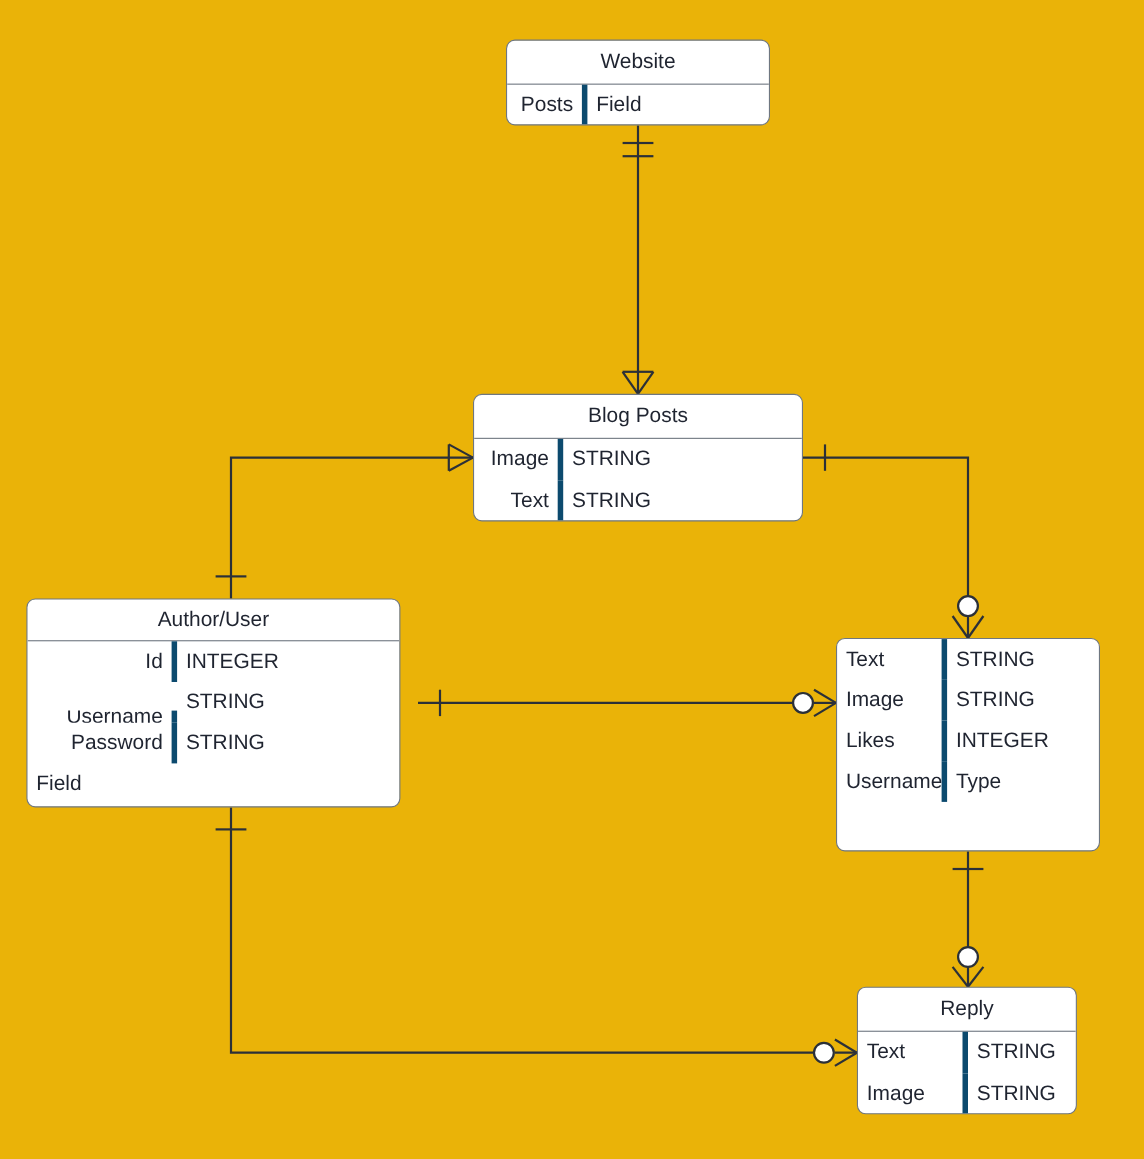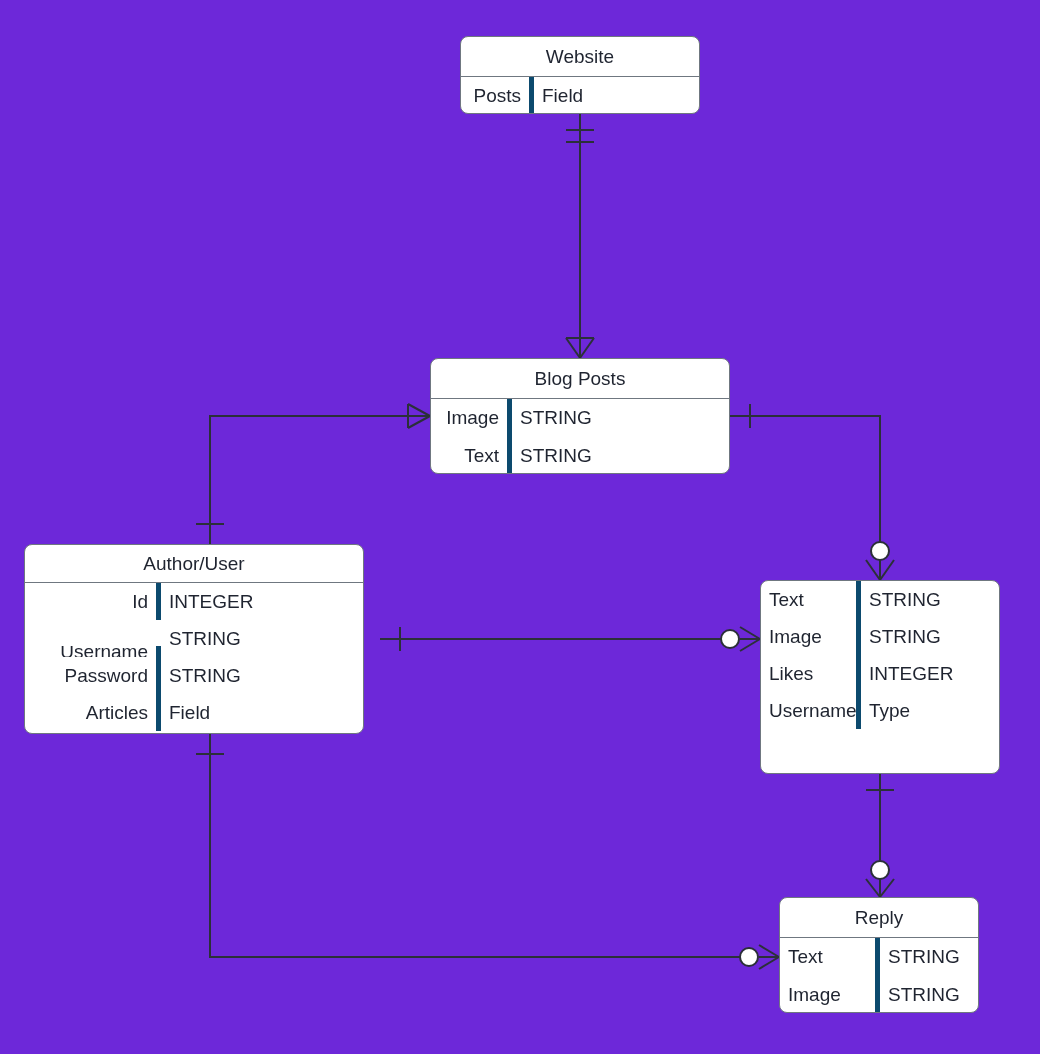--- a/index.html
+++ b/index.html
@@ -9,21 +9,21 @@
     background: #ffffff;
   }
   body {
     font-family: "Liberation Sans", sans-serif;
     color: #1f2430;
   }
   #canvas {
     position: relative;
     width: 1040px;
     height: 1054px;
-    background: #6d28d9;
+    background: #eab308;
     overflow: hidden;
   }
   #edges {
     position: absolute;
     left: 0;
     top: 0;
     width: 1040px;
     height: 1054px;
     pointer-events: none;
   }
@@ -190,21 +190,20 @@
           </div>
           <div class="field-row" style="height: 37px;">
             <div class="field-name" style="width: 136px; min-width: 136px; margin-top: 26px;">Username</div>
             <div class="field-type">STRING</div>
           </div>
           <div class="field-row" style="height: 37px;">
             <div class="field-name" style="width: 136px; min-width: 136px;">Password</div>
             <div class="field-type">STRING</div>
           </div>
           <div class="field-row" style="height: 37px;">
-            <div class="field-name" style="width: 136px; min-width: 136px;">Articles</div>
             <div class="field-type">Field</div>
           </div>
         </div>
       </div>
       <div class="entity" style="left: 760px; top: 580px; width: 240px; height: 194px;">
         <div class="fields align-left">
           <div class="field-row" style="height: 37px;">
             <div class="field-name" style="width: 100px; min-width: 100px;">Text</div>
             <div class="field-type">STRING</div>
           </div>

